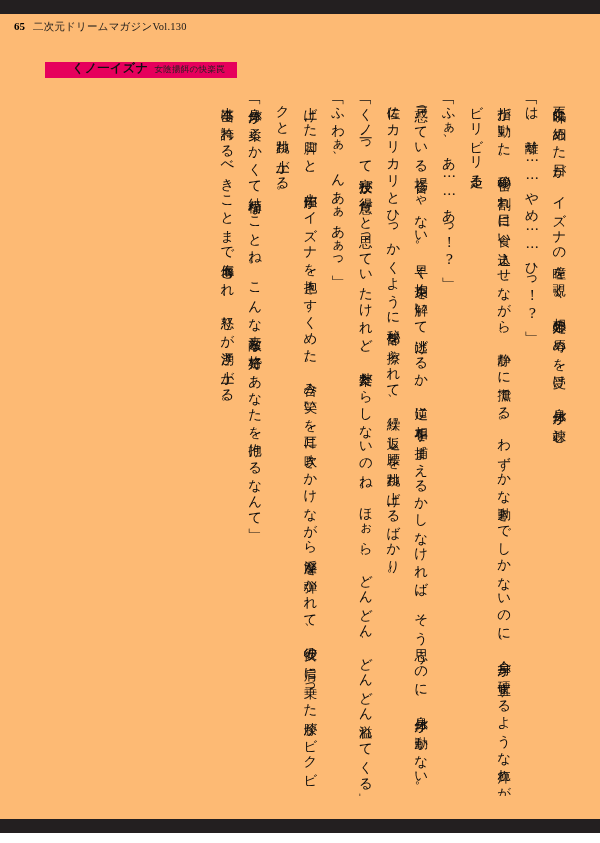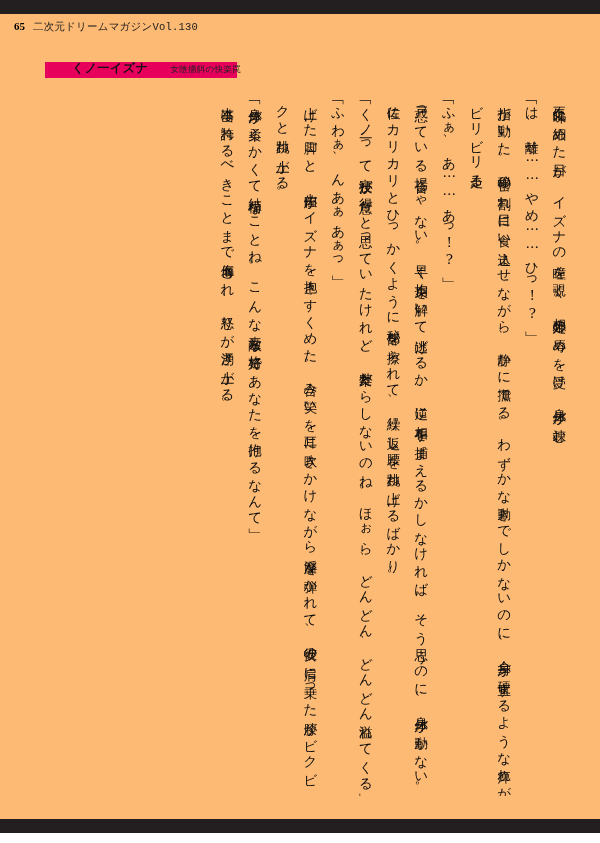--- a/index.html
+++ b/index.html
@@ -48,21 +48,21 @@
     white-space: nowrap;
   }
   .page-number {
     font-family: "Liberation Serif", serif;
     font-weight: bold;
     font-size: 11px;
     color: #000000;
     letter-spacing: 0;
   }
   .running-title {
-    font-family: Liberation Mono, monospace;
+    font-family: Liberation Serif, serif;
     font-size: 10.5px;
     color: #1a1a1a;
     letter-spacing: 0.2px;
   }
   
   .chapter-bar {
     position: absolute;
     top: 62px;
     left: 45px;
     width: 192px;
@@ -83,21 +83,20 @@
     font-size: 12px;
     font-weight: bold;
     color: #111111;
     letter-spacing: 0.5px;
   }
   .chapter-sub {
     font-family: "DejaVu Sans", sans-serif;
     font-size: 8.5px;
     color: #222222;
     letter-spacing: 0.3px;
-    margin-left: 16px;
   }
   
   .body-text {
     position: absolute;
     top: 96px;
     left: 28px;
     width: 545px;
     height: 700px;
     writing-mode: vertical-rl;
     text-orientation: upright;

